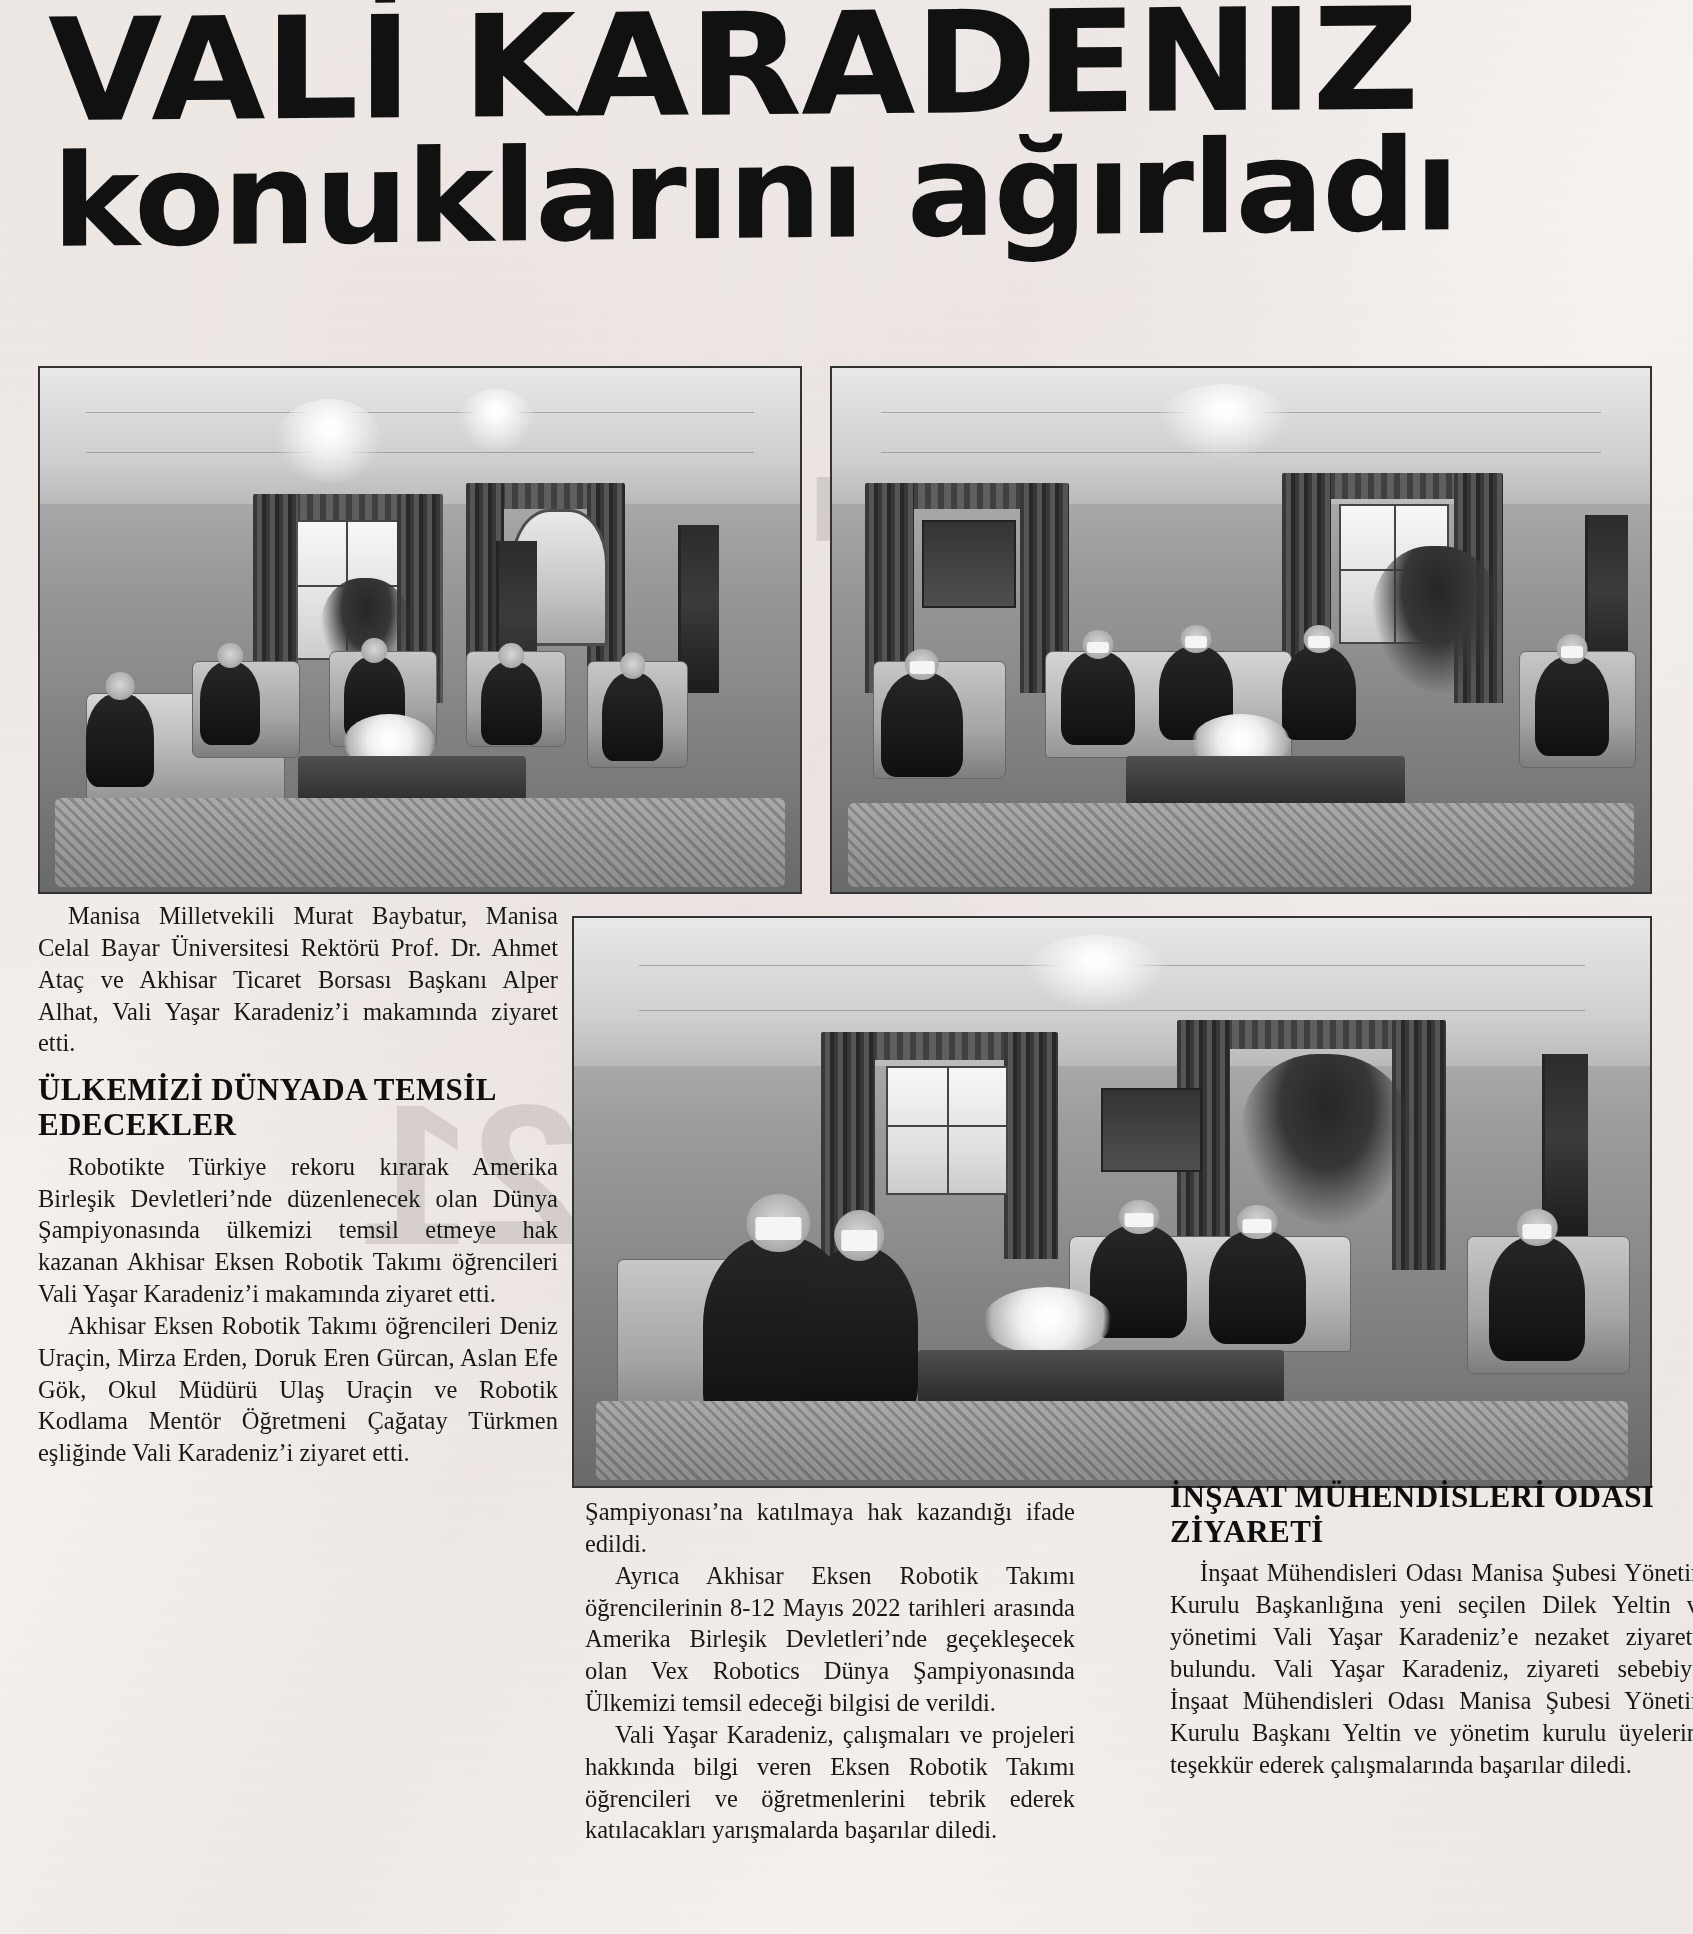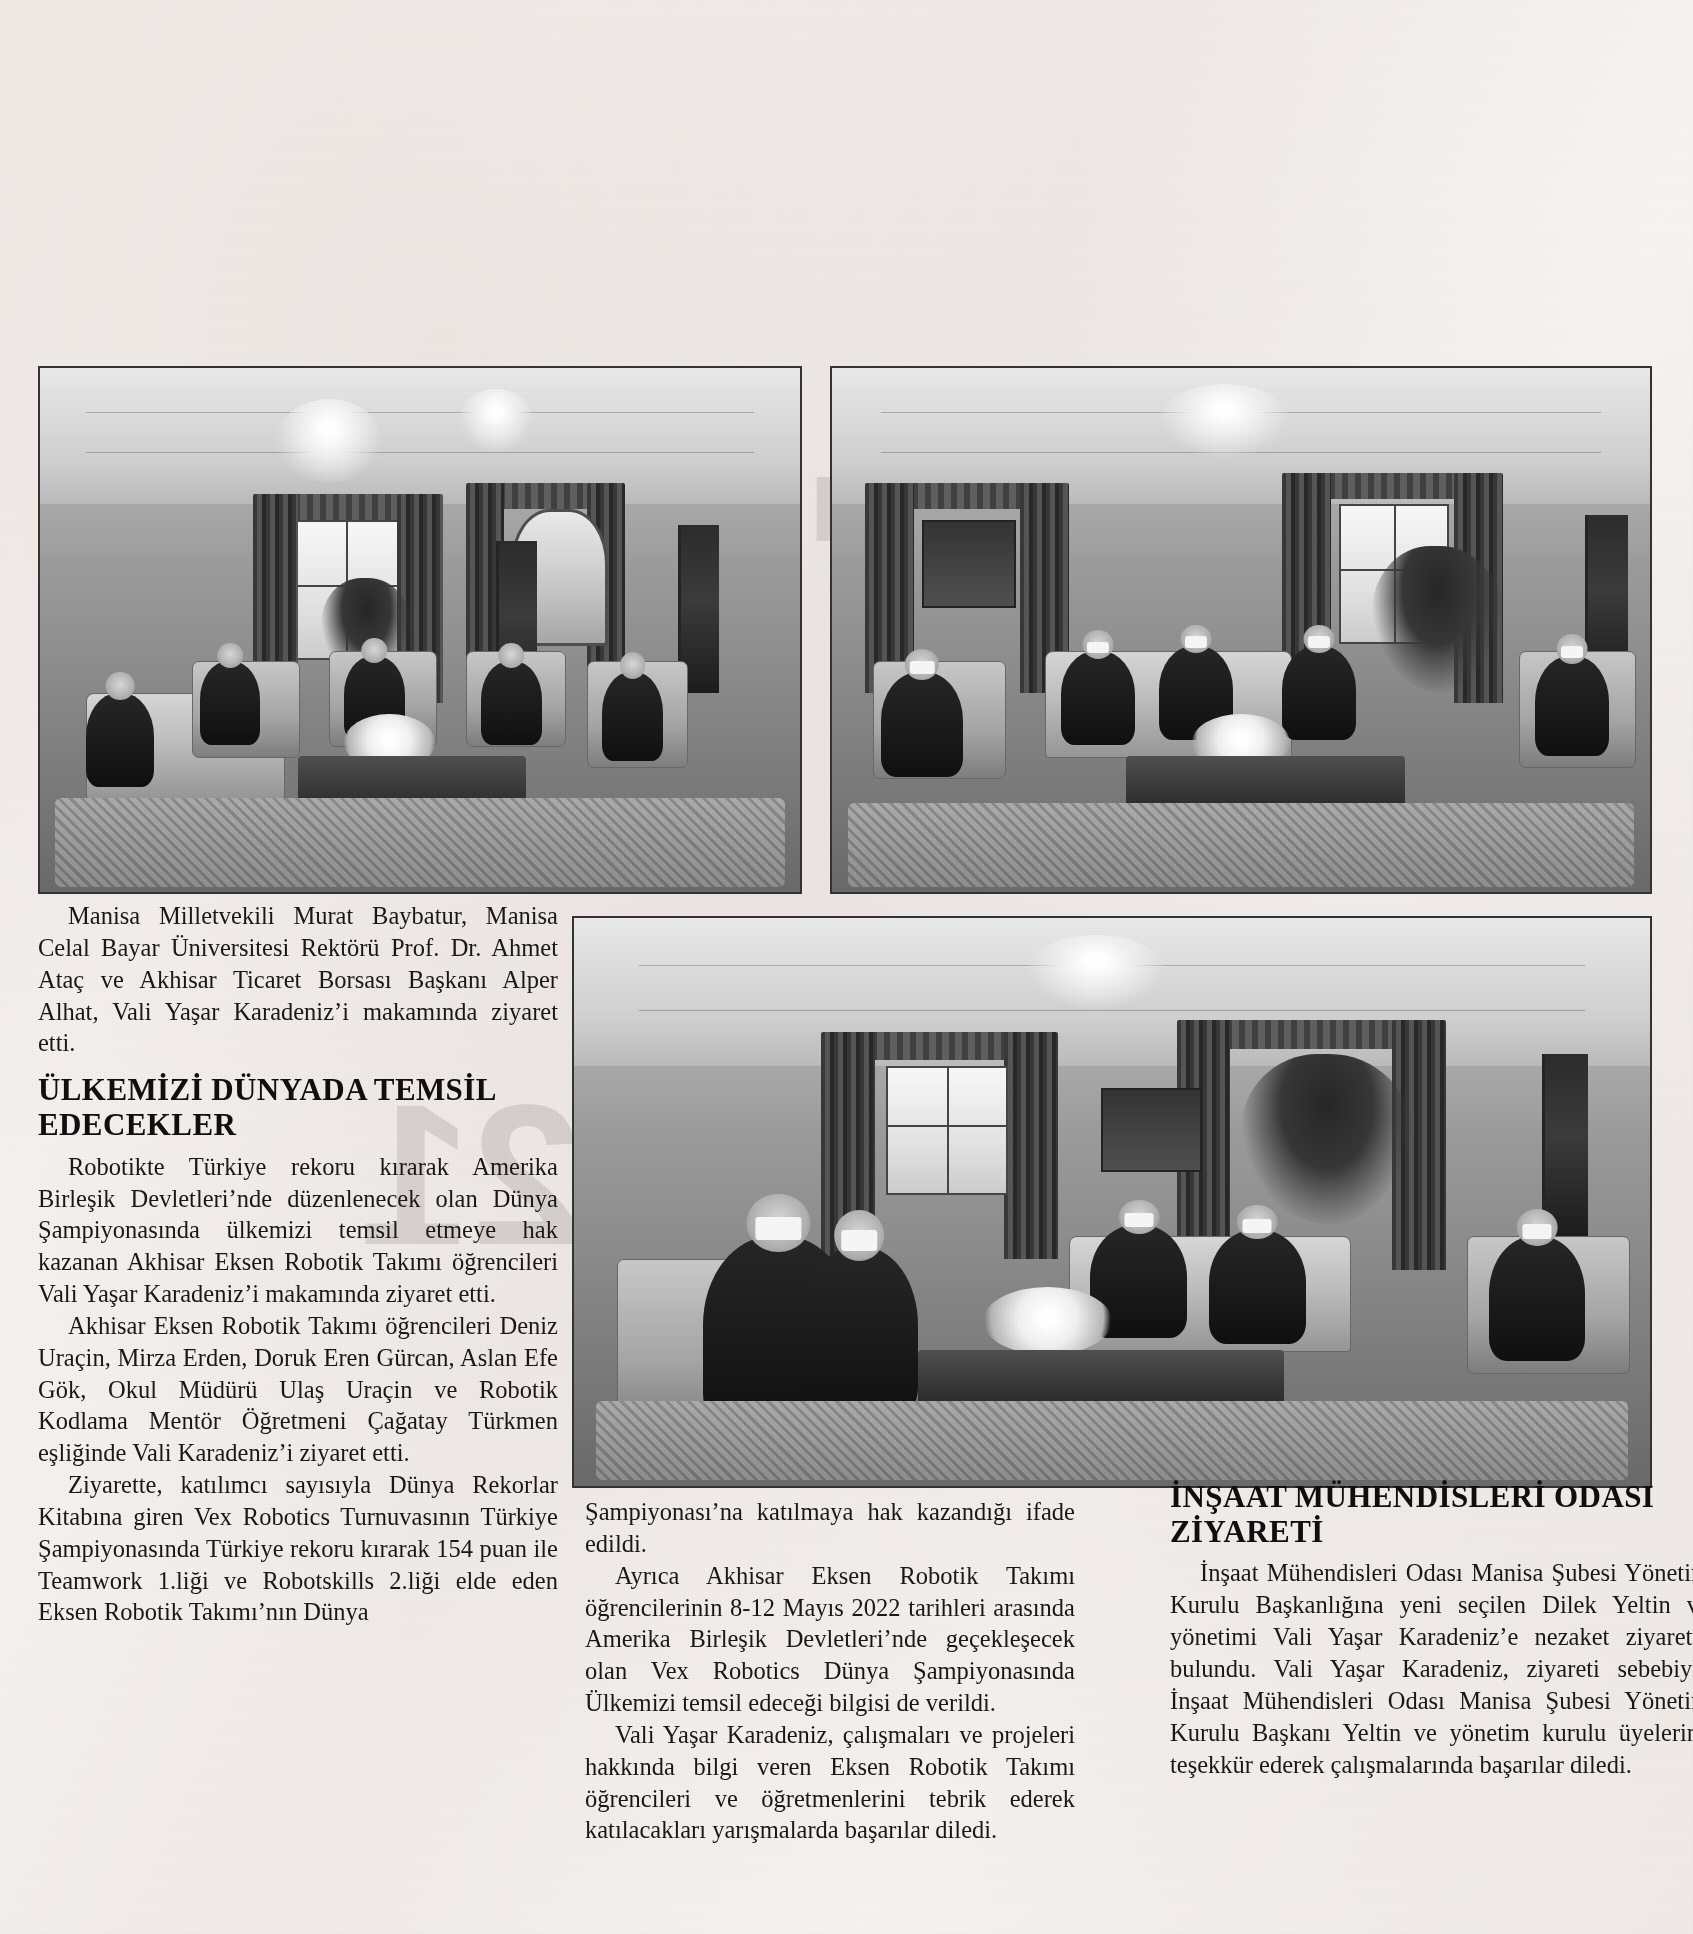--- a/index.html
+++ b/index.html
@@ -245,20 +245,24 @@
 </style>
 </head>
 <body>
 
 <div class="page">
 
   <div class="bleed" style="left:560px; top:430px; font-size:120px;">Anadolu'nun</div>
   <div class="bleed" style="left:700px; top:900px; font-size:150px;">kalbinde</div>
   <div class="bleed" style="left:360px; top:1060px; font-size:200px;">2021</div>
 
+  <div class="headline-block">
+    <div class="headline-1">VALİ KARADENİZ</div>
+    <div class="headline-2">konuklarını ağırladı</div>
+  </div>
 
   <div class="photo" style="left:38px; top:366px; width:760px; height:524px;">
     <div class="room"></div>
     <div class="ceiling"></div>
     <div class="chandelier" style="left:31%; top:6%;"></div>
     <div class="chandelier" style="left:55%; top:4%; width:10%; height:12%;"></div>
 
     <div class="valance" style="left:30%; top:24%; width:20%; height:5%;"></div>
     <div class="window" style="left:33%; top:29%; width:14%; height:26%;"></div>
     <div class="curtain" style="left:28%; top:24%; width:6%; height:40%;"></div>
@@ -394,21 +398,20 @@
     <div class="floral" style="left:38%; top:65%; width:12%; height:12%;"></div>
     <div class="table" style="left:32%; top:76%; width:34%; height:11%;"></div>
     <div class="rug" style="left:2%; top:85%; width:96%; height:14%;"></div>
   </div>
 
   <div class="col" style="left:38px; top:900px; width:520px;">
     <p class="first">Manisa Milletvekili Murat Baybatur, Manisa Celal Bayar Üniversitesi Rektörü Prof. Dr. Ahmet Ataç ve Akhisar Ticaret Borsası Başkanı Alper Alhat, Vali Yaşar Karadeniz’i makamında ziyaret etti.</p>
     <div class="subhead">ÜLKEMİZİ DÜNYADA TEMSİL EDECEKLER</div>
     <p>Robotikte Türkiye rekoru kırarak Amerika Birleşik Devletleri’nde düzenlenecek olan Dünya Şampiyonasında ülkemizi temsil etmeye hak kazanan Akhisar Eksen Robotik Takımı öğrencileri Vali Yaşar Karadeniz’i makamında ziyaret etti.</p>
     <p>Akhisar Eksen Robotik Takımı öğrencileri Deniz Uraçin, Mirza Erden, Doruk Eren Gürcan, Aslan Efe Gök, Okul Müdürü Ulaş Uraçin ve Robotik Kodlama Mentör Öğretmeni Çağatay Türkmen eşliğinde Vali Karadeniz’i ziyaret etti.</p>
-    <p>Ziyarette, katılımcı sayısıyla Dünya Rekorlar Kitabına giren Vex Robotics Turnuvasının Türkiye Şampiyonasında Türkiye rekoru kırarak 154 puan ile Teamwork 1.liği ve Robotskills 2.liği elde eden Eksen Robotik Takımı’nın Dünya</p>
   </div>
 
   <div class="col" style="left:576px; top:1496px; width:490px;margin-left:9px;">
     <p class="first" style="text-indent:0;">Şampiyonası’na katılmaya hak kazandığı ifade edildi.</p>
     <p>Ayrıca Akhisar Eksen Robotik Takımı öğrencilerinin 8-12 Mayıs 2022 tarihleri arasında Amerika Birleşik Devletleri’nde geçekleşecek olan Vex Robotics Dünya Şampiyonasında Ülkemizi temsil edeceği bilgisi de verildi.</p>
     <p>Vali Yaşar Karadeniz, çalışmaları ve projeleri hakkında bilgi veren Eksen Robotik Takımı öğrencileri ve öğretmenlerini tebrik ederek katılacakları yarışmalarda başarılar diledi.</p>
   </div>
 
   <div class="col" style="left:1170px; top:1480px; width:540px;">
     <div class="subhead" style="margin-top:0;">İNŞAAT MÜHENDİSLERİ ODASI ZİYARETİ</div>

